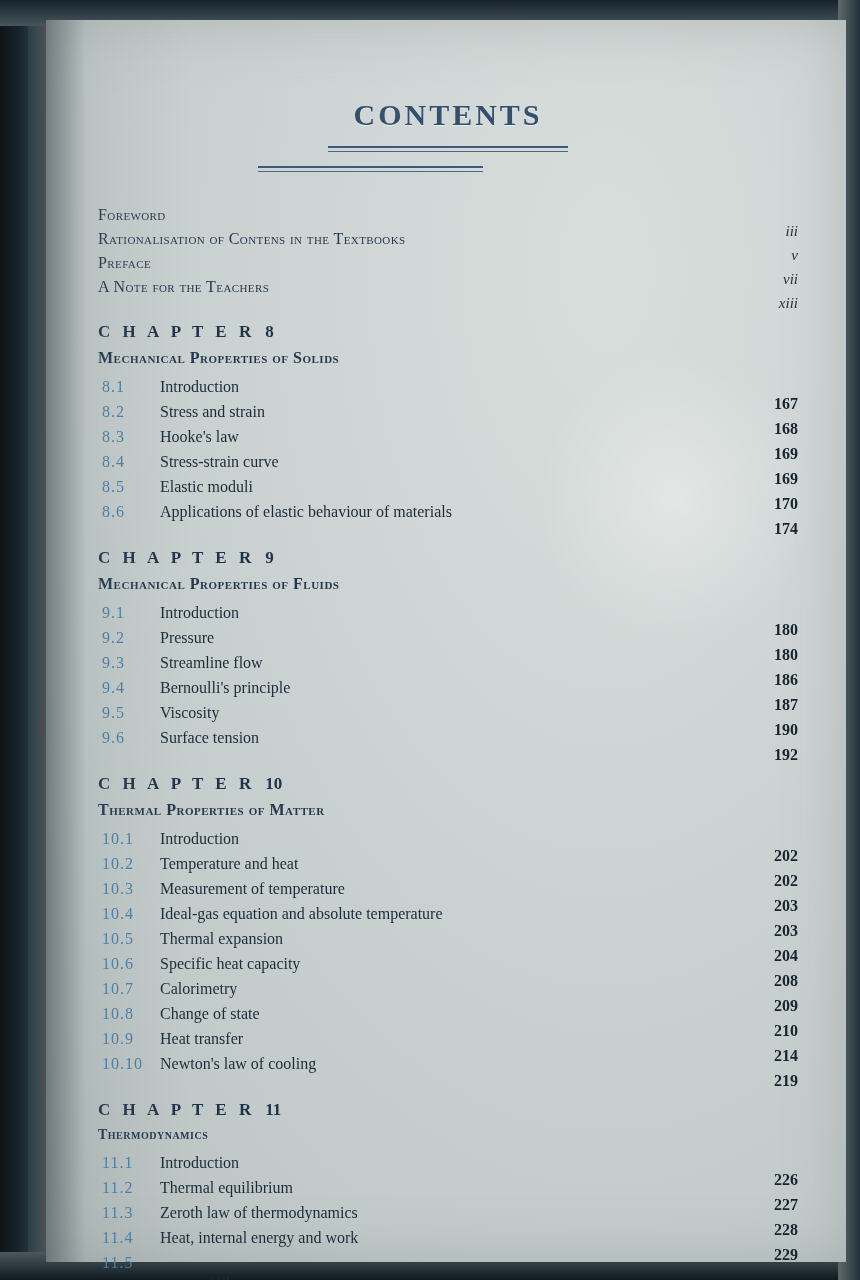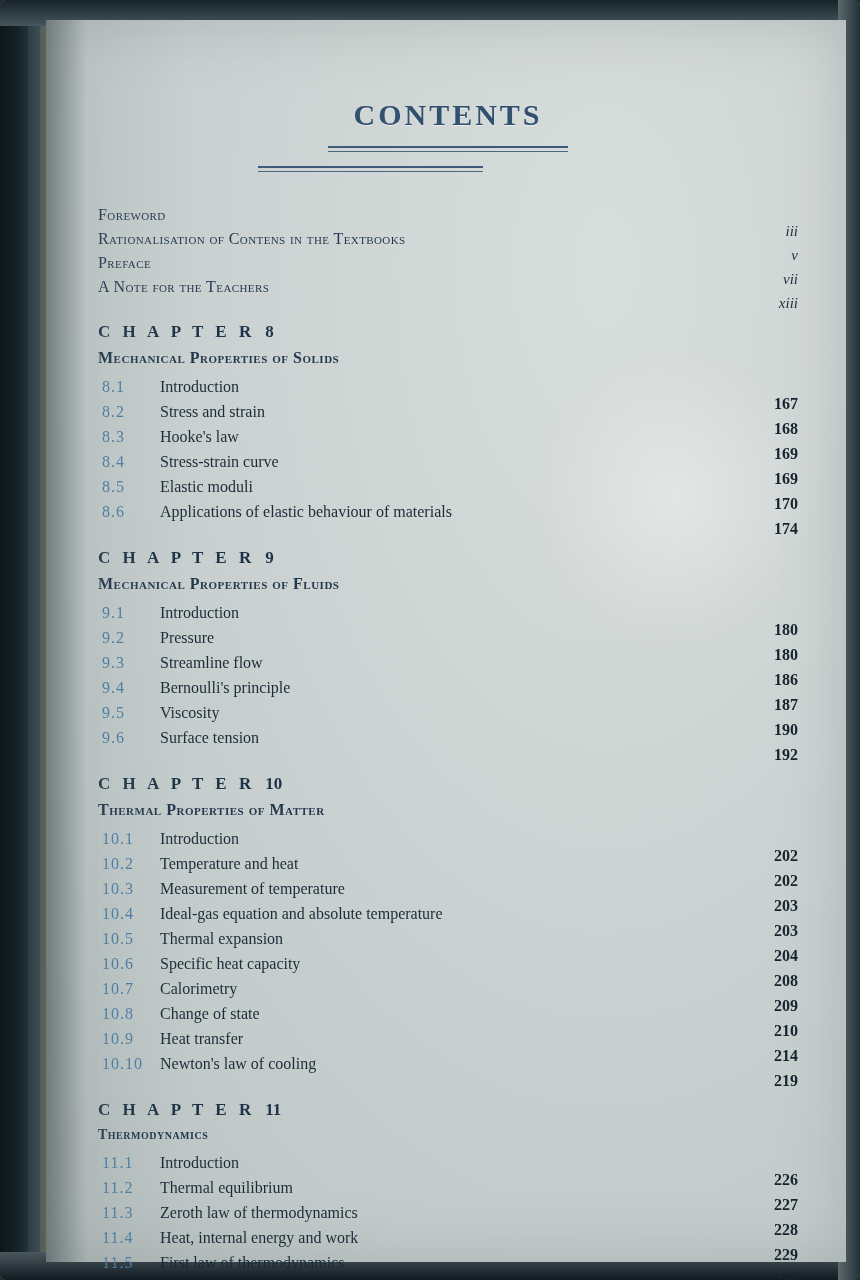--- a/index.html
+++ b/index.html
@@ -5,23 +5,22 @@
   html, body {
     margin: 0;
     padding: 0;
     background: #1d2a33;
   }
   .page {
     position: relative;
     width: 860px;
     height: 1280px;
     overflow: hidden;
-    background: #fde047;
-    font-family: "Liberation Serif", serif;
-    border-radius: 7px;
+    background: #7f1d1d;
+    font-family: "Liberation Serif", serif;
   }
   
   .bg-left {
     position: absolute;
     left: 0; top: 0;
     width: 40px; height: 1280px;
     background: linear-gradient(90deg, #0d1519 0%, #16232a 45%, #33444c 100%);
   }
   .bg-left2 {
     position: absolute;
@@ -377,21 +376,20 @@
           <div class="entry-title">Zeroth law of thermodynamics</div>
           <div class="entry-page">228</div>
         </div>
         <div class="entry">
           <div class="entry-num">11.4</div>
           <div class="entry-title">Heat, internal energy and work</div>
           <div class="entry-page">229</div>
         </div>
         <div class="entry">
           <div class="entry-num">11.5</div>
-          <div class="entry-title">First law of thermodynamics</div>
           <div class="entry-page">230</div>
         </div>
         <div class="entry">
           <div class="entry-num">11.6</div>
           <div class="entry-title">Specific heat capacity</div>
 
         </div>
       </div>
 
     </div>

